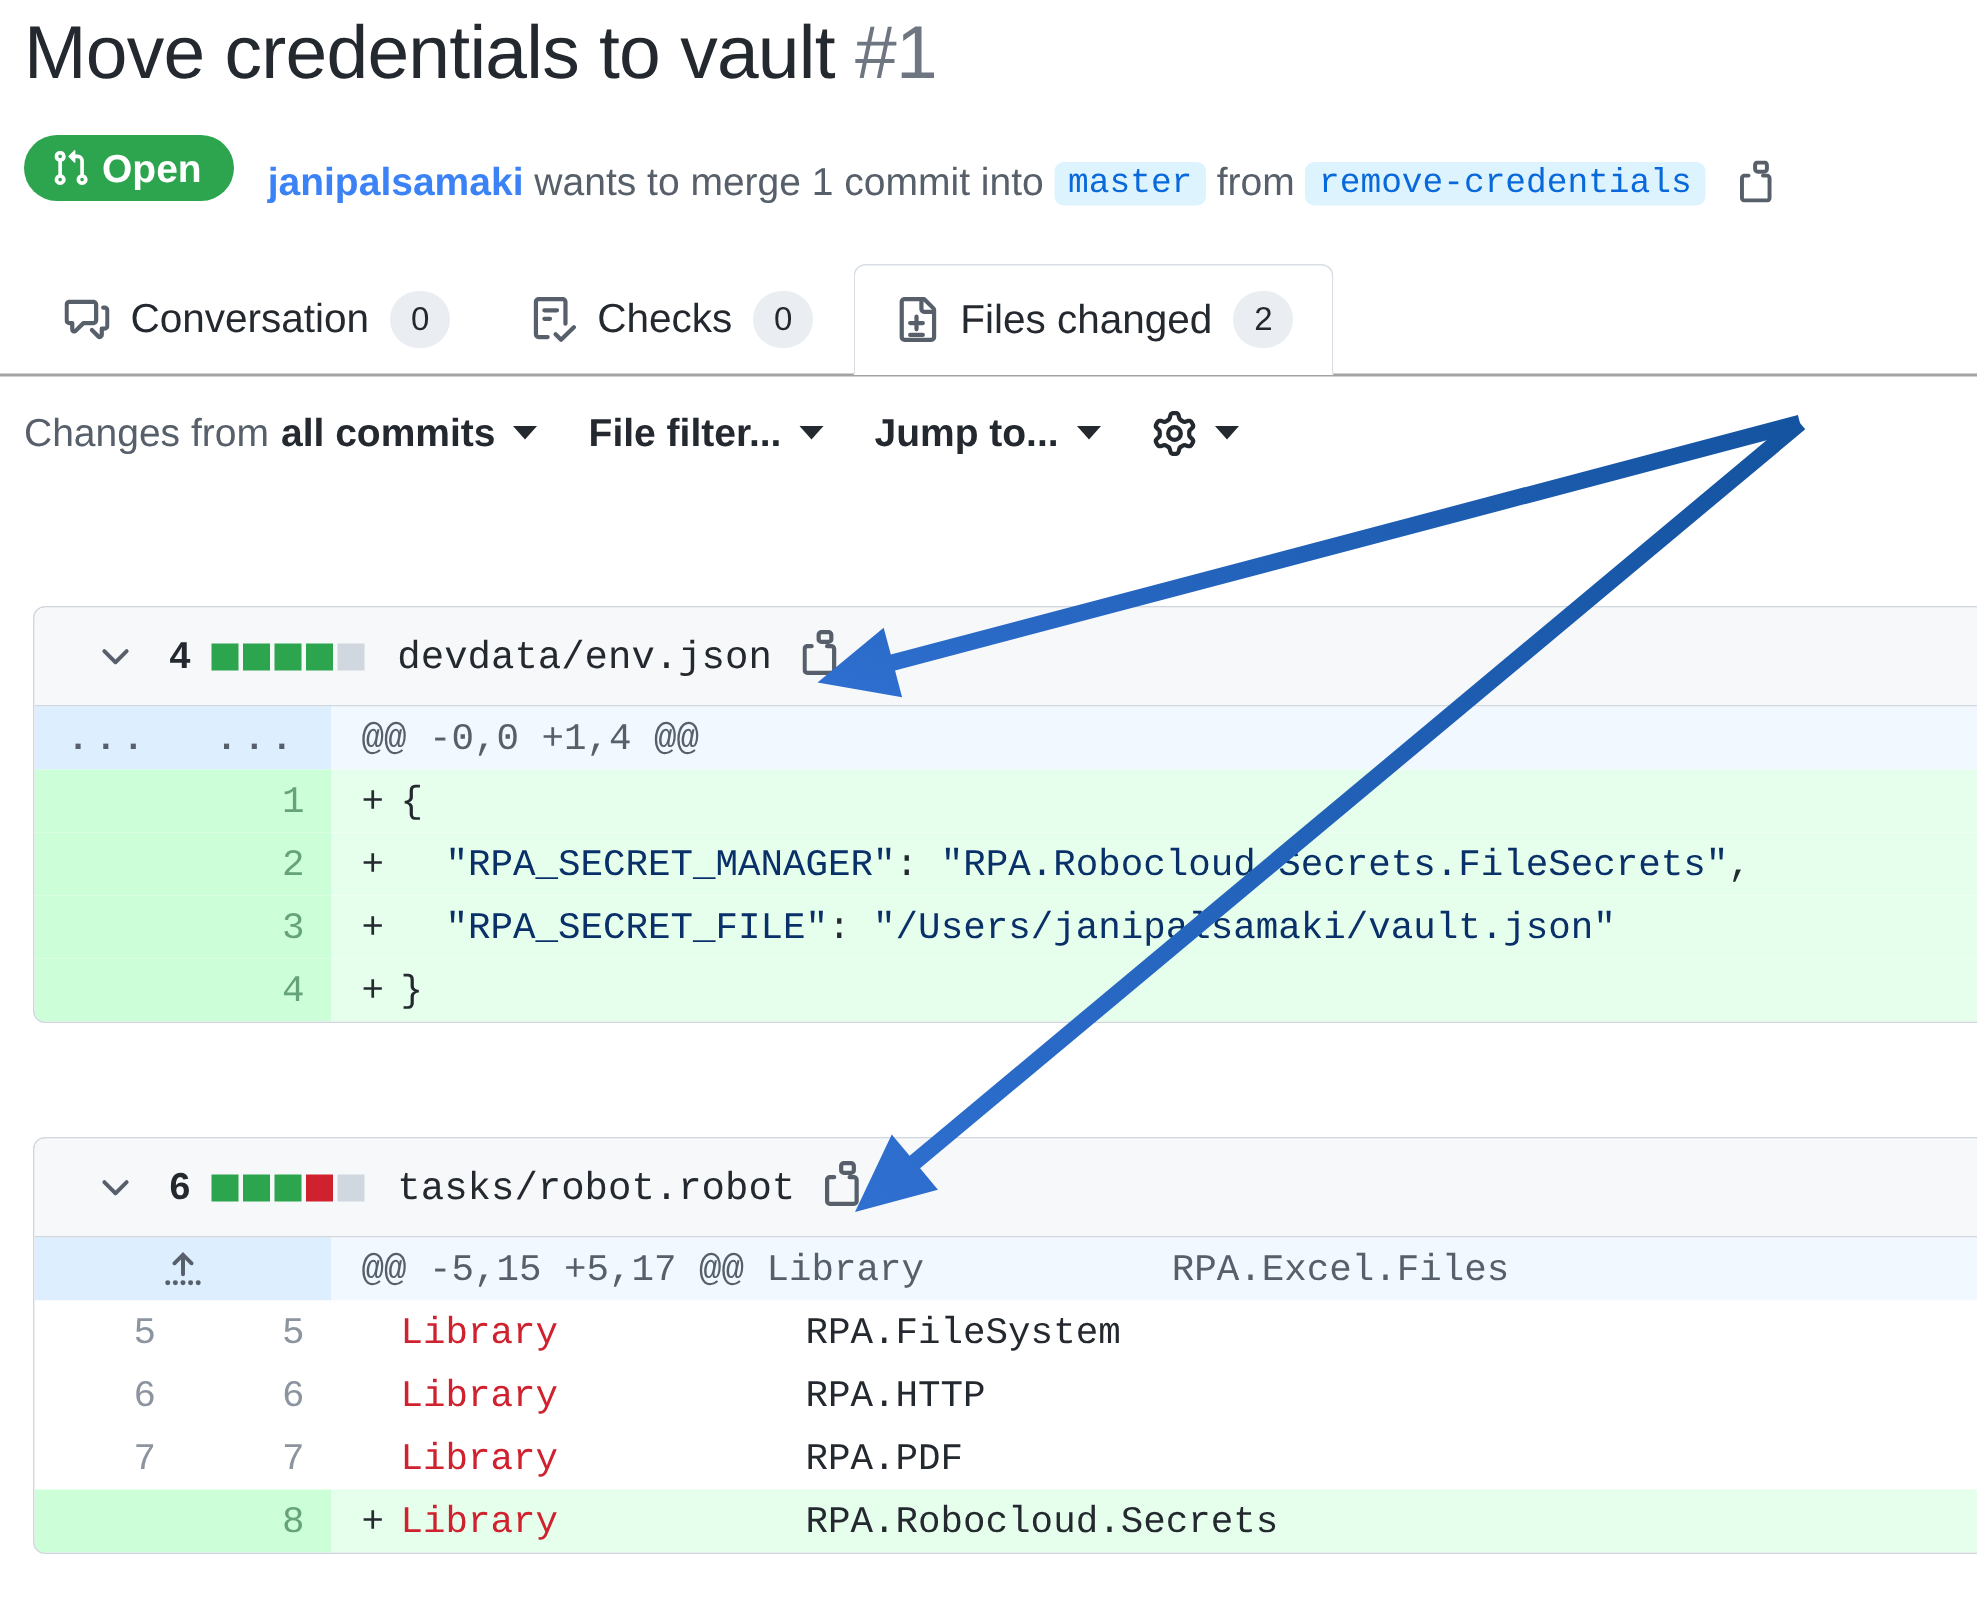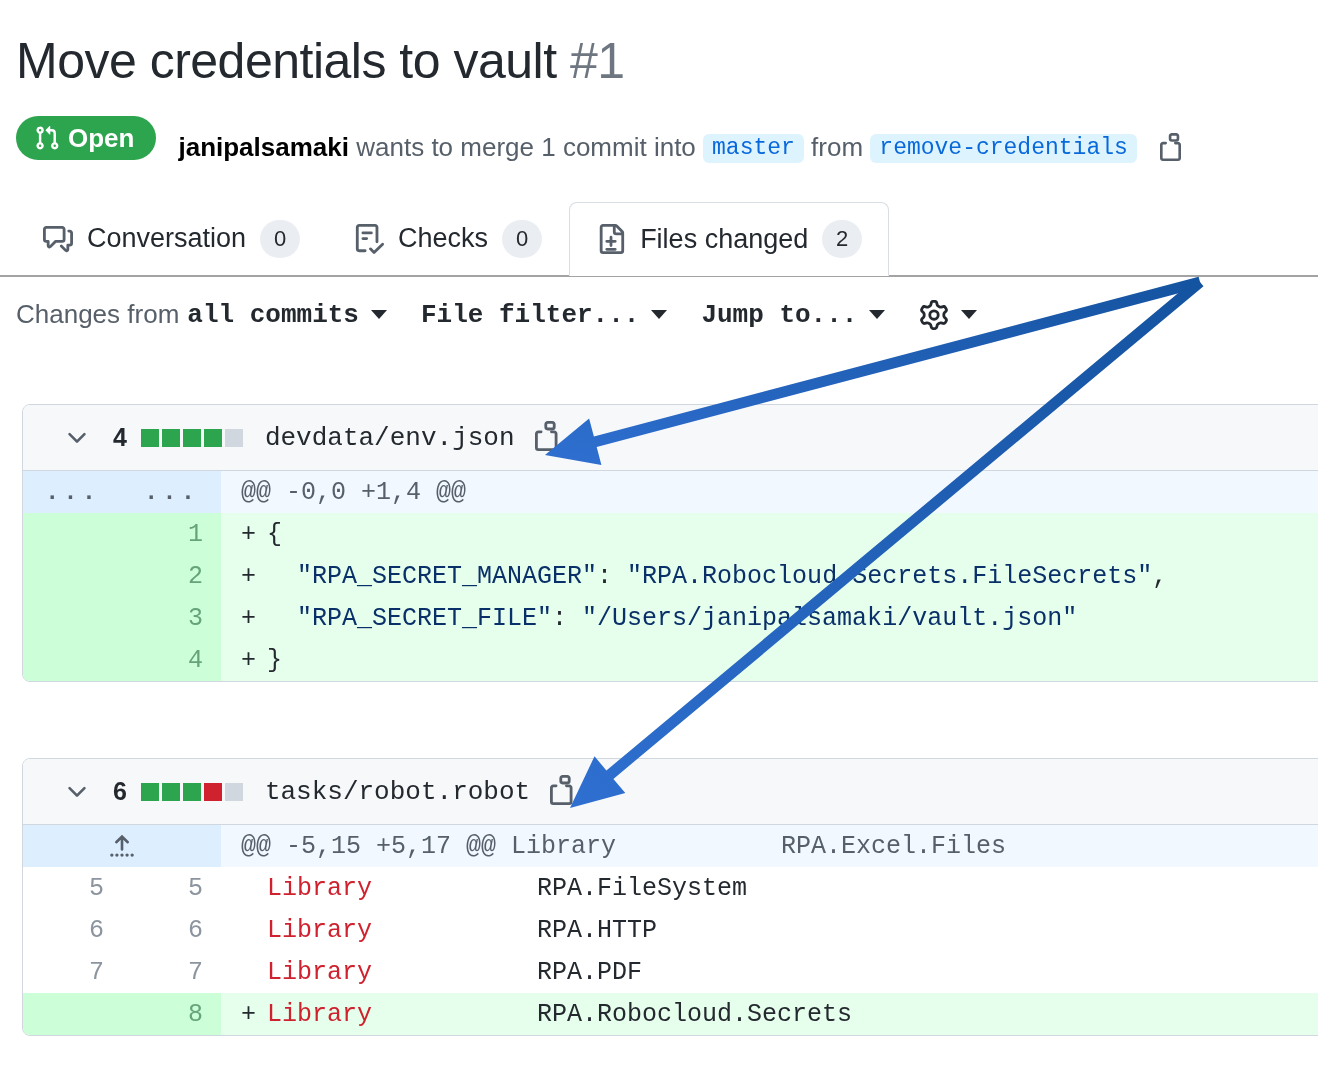--- a/index.html
+++ b/index.html
@@ -16,21 +16,21 @@
     color: #24292f;
     -webkit-font-smoothing: antialiased;
   }
 
   
   .pr-title {
     font-size: 50px;
     font-weight: 400;
     letter-spacing: -0.5px;
     line-height: 1;
-    padding: 36px 0 0 16px;
+    padding: 10px 0 0 16px;
     color: #24292f;
     white-space: nowrap;
   }
   .pr-number { color: #6e7781; }
 
   
   .subhead {
     display: flex;
     align-items: center;
     padding: 24px 0 0 16px;
@@ -48,21 +48,21 @@
     font-weight: 600;
     line-height: 1;
   }
   .state-badge svg { display: block; }
   .subhead-text {
     font-size: 26px;
     color: #57606a;
     margin-left: 22px;
     line-height: 1;
   }
-  .subhead-text b { color: #000000; font-weight: 600; }
+  .subhead-text b { color: #3b82f6; font-weight: 600; }
   .branch-chip {
     display: inline-block;
     background: #ddf4ff;
     color: #0969da;
     border-radius: 6px;
     padding: 3px 9px;
     font-family: "Liberation Mono", monospace;
     font-size: 23px;
     vertical-align: 2px;
     margin-top: 24px;
@@ -135,21 +135,21 @@
     white-space: nowrap;
   }
   .toolbar-item {
     display: inline-flex;
     align-items: center;
     gap: 8px;
     color: #24292f;
     margin-right: 34px;
   }
   .toolbar-item .muted { color: #57606a; }
-  .toolbar-item b { font-weight: 600; font-family: Liberation Mono, monospace; }
+  .toolbar-item b { font-weight: 600; }
   .caret {
     display: inline-block;
     width: 0; height: 0;
     border-left: 8px solid transparent;
     border-right: 8px solid transparent;
     border-top: 9px solid #24292f;
     margin-left: 4px;
   }
   .gear { color: #24292f; display: inline-flex; align-items: center; }
 

